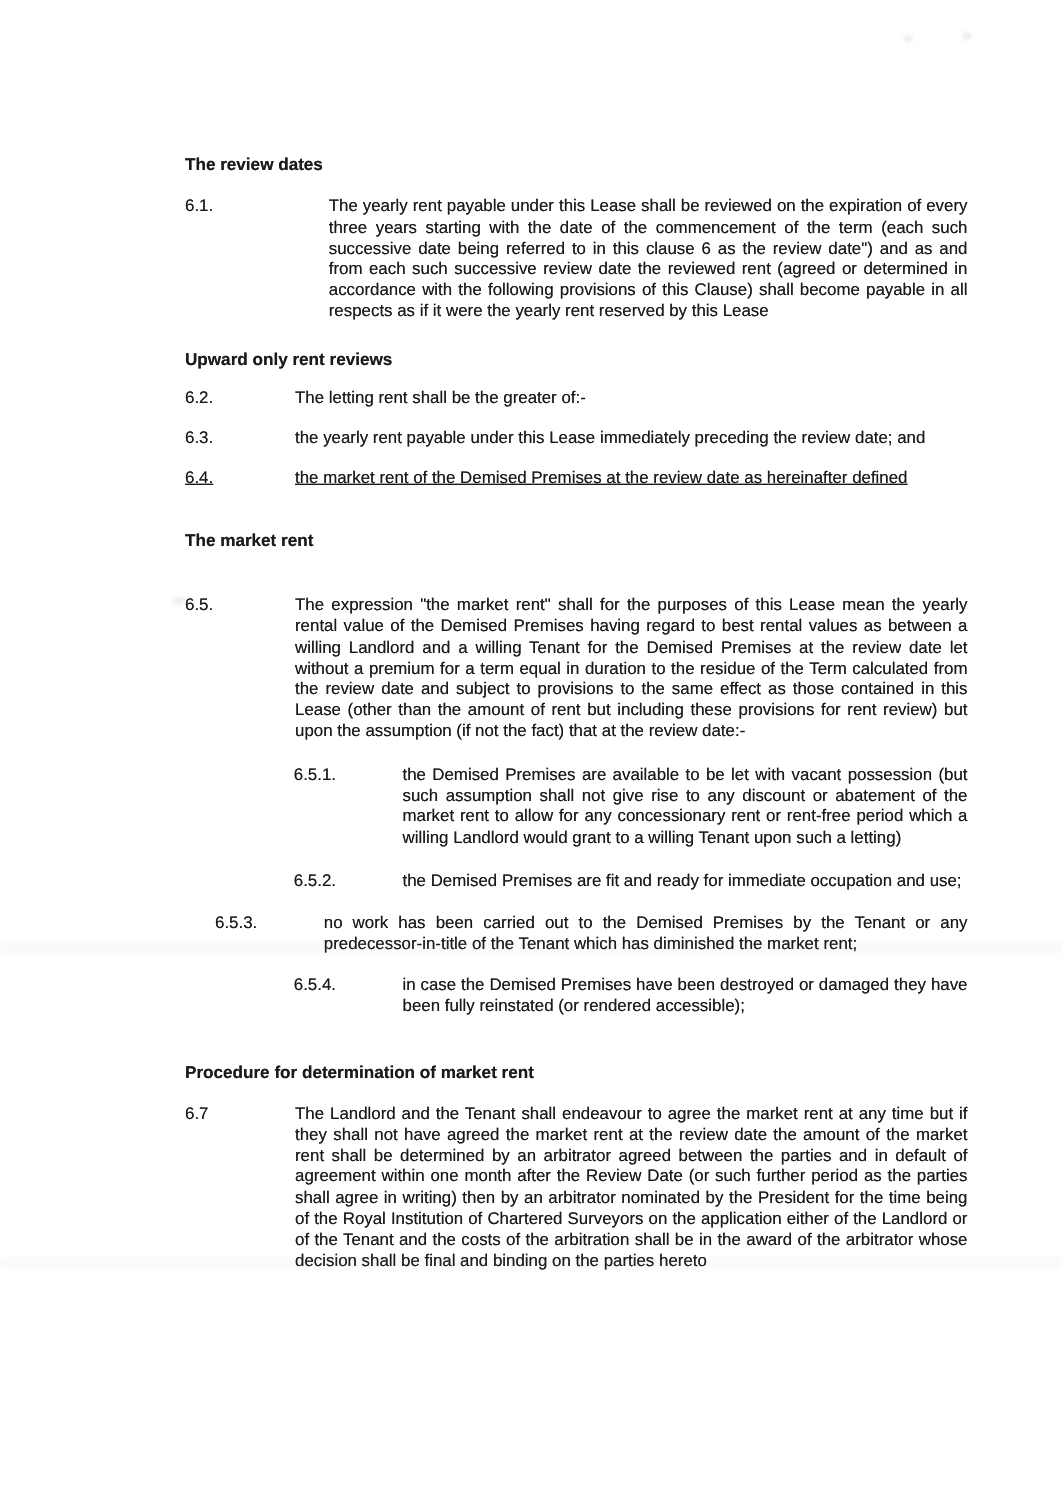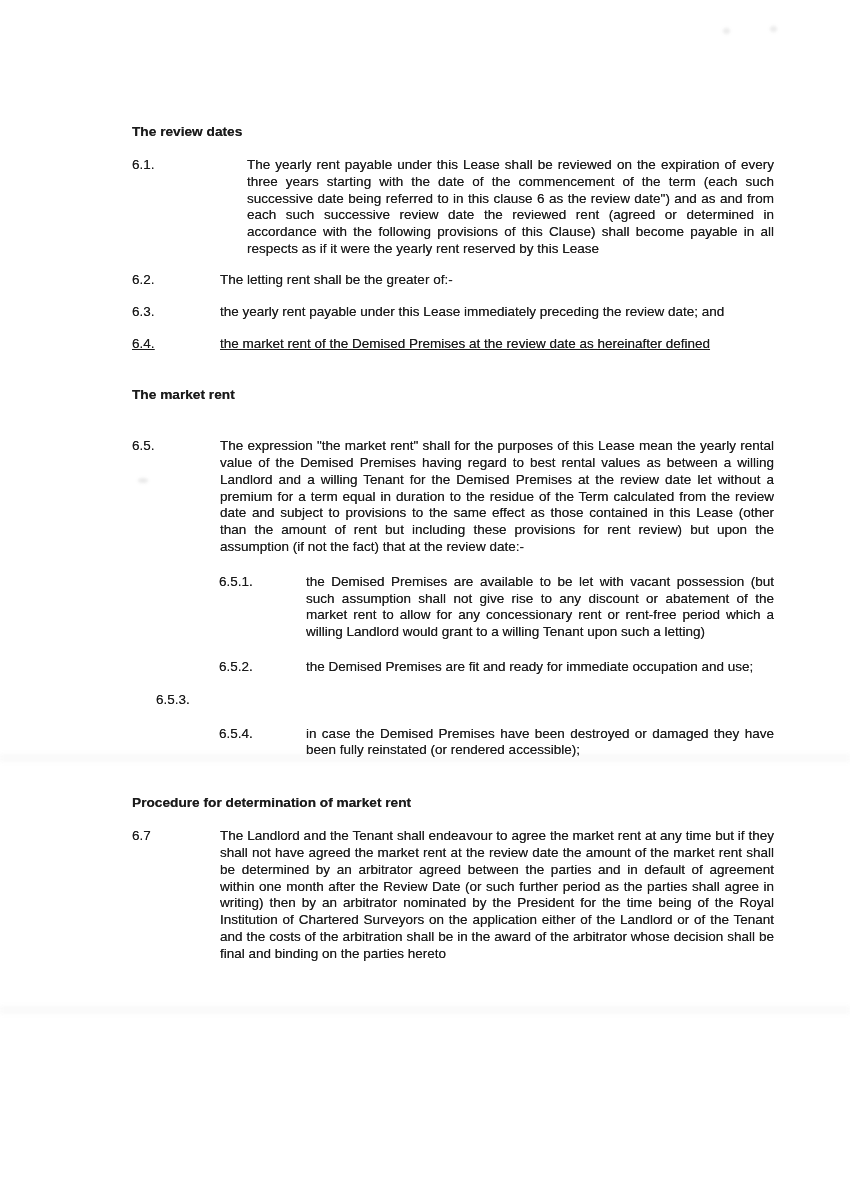--- a/index.html
+++ b/index.html
@@ -15,21 +15,21 @@
     color: #1b1b1b;
     overflow: hidden;
   }
   .page {
     position: absolute;
     inset: 0;
     background: #ffffff;
   }
   .content {
     position: absolute;
-    left: 132px;
+    left: 148px;
     right: 76px;
     top: 0;
     font-size: 13.5px;
     line-height: 16.8px;
     text-shadow: 0 0 0.5px rgba(25,25,25,0.75);
   }
   .heading {
     font-size: 13.7px;
     font-weight: bold;
     line-height: 17px;
@@ -111,20 +111,21 @@
 
   <div class="content">
 
     <h2 class="heading mt-h1">The review dates</h2>
 
     <div class="clause mt-c61">
       <span class="num">6.1.</span>
       <p class="text">The yearly rent payable under this Lease shall be reviewed on the expiration of every three years starting with the date of the commencement of the term (each such successive date being referred to in this clause 6 as the review date") and as and from each such successive review date the reviewed rent (agreed or determined in accordance with the following provisions of this Clause) shall become payable in all respects as if it were the yearly rent reserved by this Lease</p>
     </div>
 
+    <h2 class="heading mt-h2">Upward only rent reviews</h2>
 
     <div class="clause mt-c62">
       <span class="num">6.2.</span>
       <p class="text">The letting rent shall be the greater of:-</p>
     </div>
 
     <div class="clause mt-c63">
       <span class="num">6.3.</span>
       <p class="text">the yearly rent payable under this Lease immediately preceding the review date; and</p>
     </div>
@@ -146,20 +147,21 @@
       <p class="text">the Demised Premises are available to be let with vacant possession (but such assumption shall not give rise to any discount or abatement of the market rent to allow for any concessionary rent or rent-free period which a willing Landlord would grant to a willing Tenant upon such a letting)</p>
     </div>
 
     <div class="clause subclause mt-c652">
       <span class="num">6.5.2.</span>
       <p class="text">the Demised Premises are fit and ready for immediate occupation and use;</p>
     </div>
 
     <div class="clause subclause mt-c653">
       <span class="num">6.5.3.</span>
+      <p class="text">no work has been carried out to the Demised Premises by the Tenant or any predecessor-in-title of the Tenant which has diminished the market rent;</p>
     </div>
 
     <div class="clause subclause mt-c654">
       <span class="num">6.5.4.</span>
       <p class="text">in case the Demised Premises have been destroyed or damaged they have been fully reinstated (or rendered accessible);</p>
     </div>
 
     <h2 class="heading mt-h4">Procedure for determination of market rent</h2>
 
     <div class="clause mt-c67">

